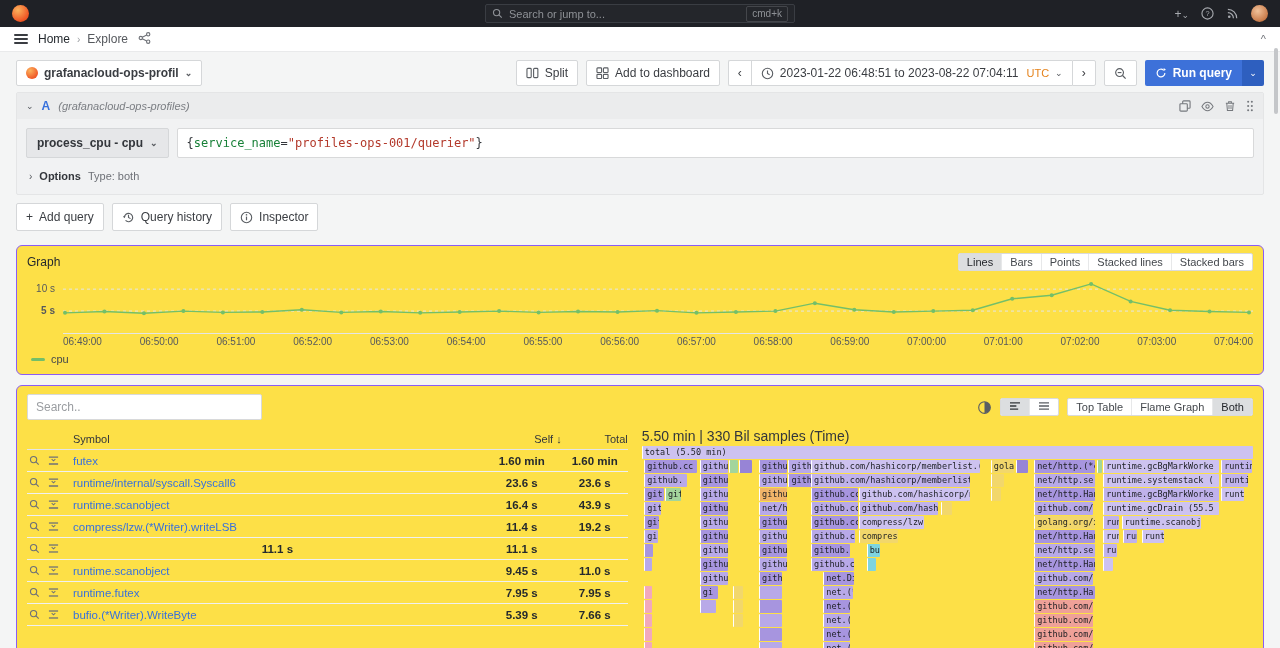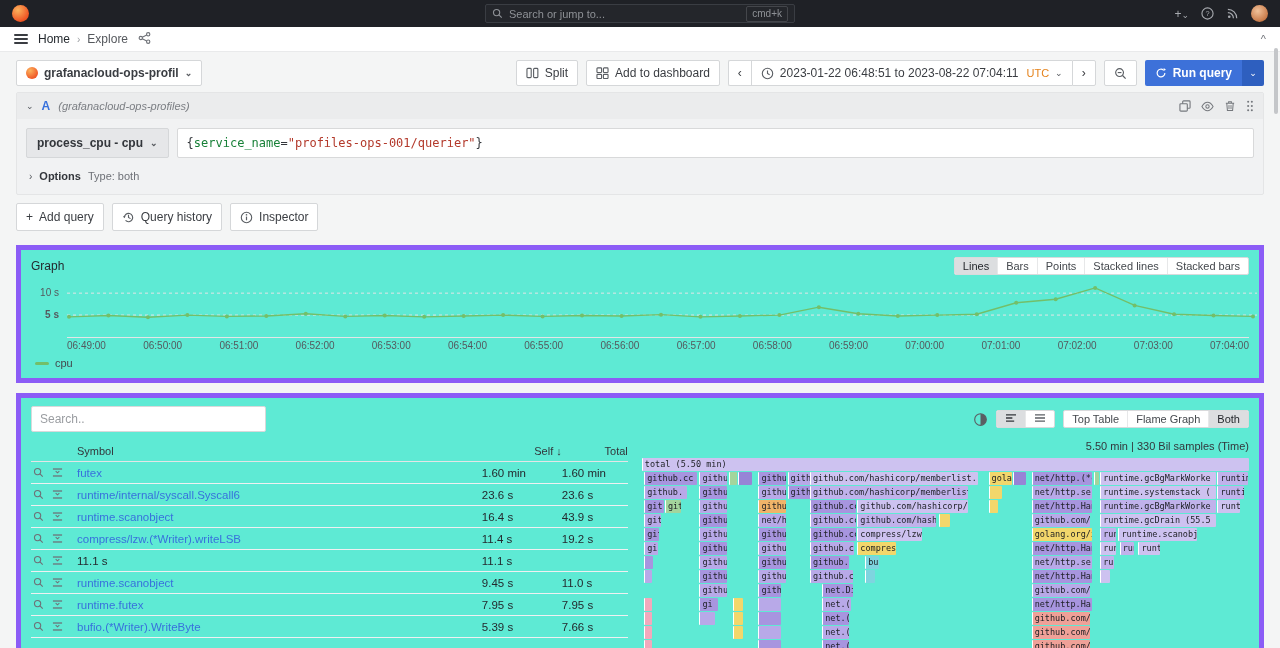--- a/index.html
+++ b/index.html
@@ -63,21 +63,21 @@
   .q-options { display:flex; align-items:center; gap:7px; padding:8px 12px 12px; font-size:11px; }
   .q-options .chev { color:#55585D; font-size:10px; }
   .q-options .opt { font-weight:bold; color:#33363B; }
   .q-options .opt-sum { color:#6E7177; }
 
   
   .actions { display:flex; gap:8px; padding:8px 16px 0; }
   .actions .btn { height:28px; }
 
   
-  .card { background:#5eead4; border:5px solid #8b5cf6; border-radius:0; }
+  .card { background:#fde047; border:1px solid #8b5cf6; border-radius:6px; }
   .graph-card { margin:14px 16px 0; padding:6px 10px 6px; }
   .g-head { display:flex; align-items:center; justify-content:space-between; height:20px; }
   .g-title { font-size:12px; color:#24292E; }
   .seg-group { display:flex; border:1px solid #D9DADC; border-radius:2px; background:#fff; overflow:hidden; }
   .seg-item { font-size:11px; padding:2px 8px; border:none; background:transparent; color:#44484D; border-left:1px solid #E7E8E9; }
   .seg-item:first-child { border-left:none; }
   .seg-item.active { background:#DCDEE0; color:#1F2227; }
   .chart-wrap { position:relative; margin-top:4px; }
   #y-labels { position:absolute; left:0; top:0; width:30px; height:58px; }
   #y-labels div { position:absolute; right:2px; font-size:10px; color:#55585D; }
@@ -94,23 +94,23 @@
   .f-search::placeholder { color:#9A9DA1; }
   .f-right { margin-left:auto; display:flex; align-items:center; gap:8px; }
   .f-body { display:flex; gap:14px; margin-top:8px; height:232px; overflow:hidden; }
   .t-pane { flex:0 0 49%; overflow:hidden; }
   .t-grid { display:grid; grid-template-columns:46px 1fr 80px 66px; align-items:center; }
   .t-head { height:22px; border-bottom:1px solid #E4E5E6; font-size:11px; color:#33363B; }
   .t-head .h-self,.t-head .h-total { text-align:right; }
   .t-row { height:22px; border-bottom:1px solid #EFF0F1; }
   .t-icons { display:flex; gap:8px; padding-left:2px; }
   .t-symbol { color:#3871DC; font-size:11.5px; text-decoration:none; overflow:hidden; white-space:nowrap; text-overflow:ellipsis; }
-  .t-self,.t-total { text-align:left; font-size:11.5px; color:#24292E; }
+  .t-self,.t-total { text-align:center; font-size:11.5px; color:#24292E;font-weight:bold; }
   .f-pane { flex:1; position:relative; overflow:hidden; }
-  .f-meta { text-align:right; font-size:11px; color:#33363B; height:16px; }
+  .f-meta { text-align:left; font-size:14px; color:#33363B; height:16px; }
   #flame-rows { position:relative; margin-top:2px; height:214px; font-family:"DejaVu Sans Mono","Liberation Mono",monospace; }
   .fblock { position:absolute; height:13px; line-height:13px; font-size:8.5px; color:#1B1E22; overflow:hidden; white-space:nowrap; padding:0 2px; border-left:1px solid #fff; border-radius:1px; cursor:pointer; }
 
   
   .scroll-thumb { position:absolute; right:2px; top:48px; width:4px; height:66px; background:#C4C6C9; border-radius:2px; }
 </style>
 </head>
 <body>
 
 <div class="topnav">

